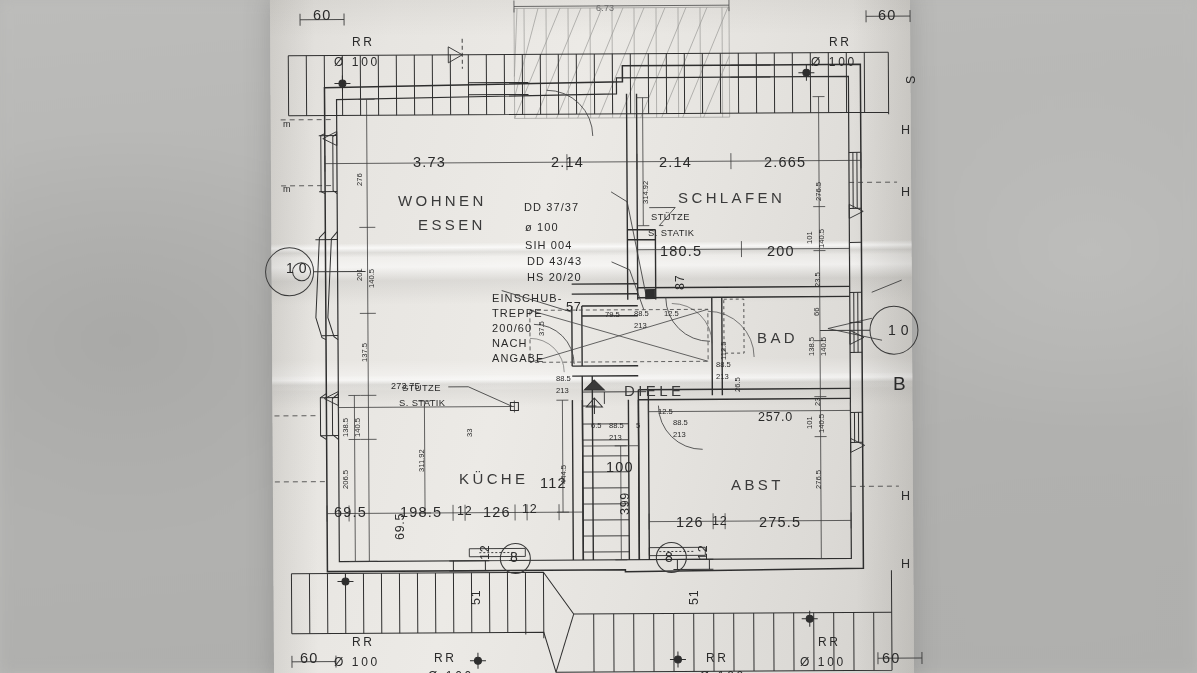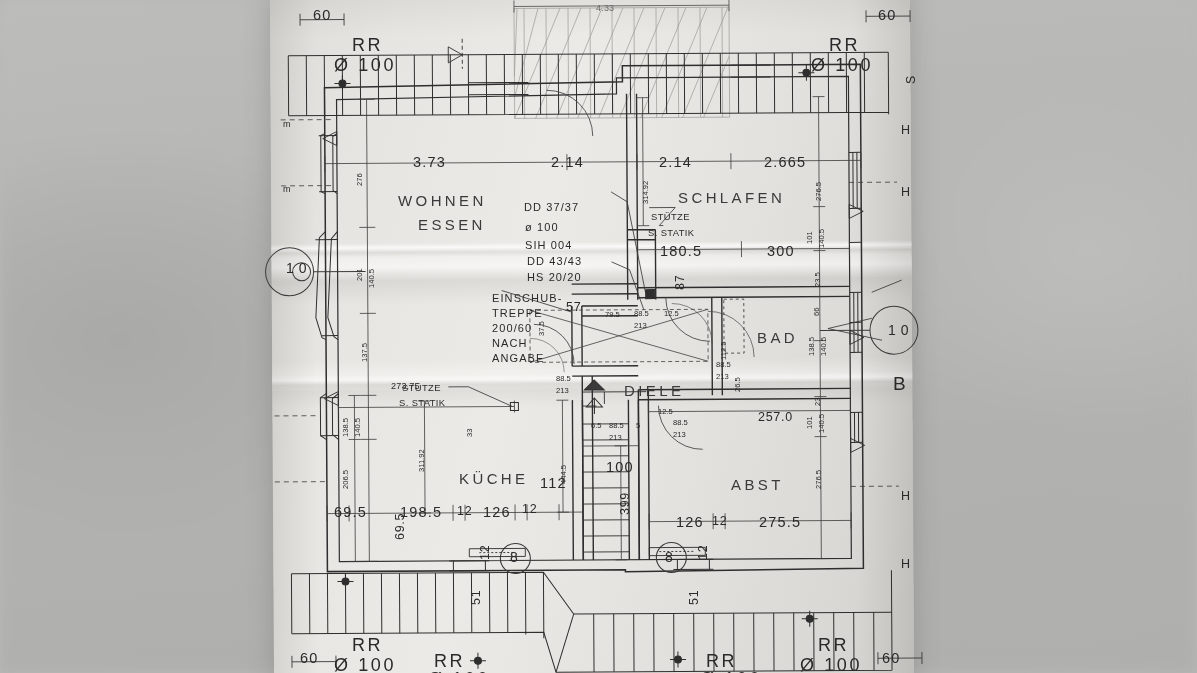--- a/index.html
+++ b/index.html
@@ -40,21 +40,21 @@
   
   .lbl{position:absolute;color:#2a2a2a;white-space:nowrap;
        font-family:"Liberation Sans",sans-serif;line-height:1;}
   .room{font-size:15px;letter-spacing:3.4px;color:#3a3a3a;text-align:right;}
   .dimbig{font-size:14.5px;letter-spacing:1.2px;text-align:center;}
   .dim{font-size:12.5px;letter-spacing:.7px;}
   .dimsm{font-size:9px;letter-spacing:.2px;}
   .dimxs{font-size:7.6px;letter-spacing:0px;}
   .note{font-size:11px;letter-spacing:1.1px;}
   .notesm{font-size:9.4px;letter-spacing:.4px;}
-  .rr{font-size:18px;letter-spacing:2.6px;}
+  .rr{font-size:12px;letter-spacing:2.6px;}
   .vert{transform-origin:left top;transform:rotate(-90deg);}
   .tag{font-size:14px;letter-spacing:.5px;}
   .big{font-size:19px;letter-spacing:2px;}
 </style>
 </head>
 <body>
 
 <div id="stage">
 
   <div class="bg-blur"></div>
@@ -364,24 +364,24 @@
     <div class="lbl note" style="left:492px;top:353px">ANGABE</div>
     <div class="lbl notesm" style="left:651px;top:212px">STÜTZE</div>
     <div class="lbl notesm" style="left:648px;top:228px">S. STATIK</div>
     <div class="lbl notesm" style="left:402px;top:383px">STÜTZE</div>
     <div class="lbl notesm" style="left:399px;top:398px">S. STATIK</div>
 
     <div class="lbl dimbig" style="left:413px;top:155px">3.73</div>
     <div class="lbl dimbig" style="left:551px;top:155px">2.14</div>
     <div class="lbl dimbig" style="left:659px;top:155px">2.14</div>
     <div class="lbl dimbig" style="left:764px;top:155px">2.665</div>
-    <div class="lbl dimsm" style="left:596px;top:4px;color:#6a6a6a">4.33</div>
+    <div class="lbl dimsm" style="left:596px;top:4px;color:#6a6a6a">6.73</div>
 
     <div class="lbl dimbig" style="left:660px;top:244px">180.5</div>
-    <div class="lbl dimbig" style="left:767px;top:244px">300</div>
+    <div class="lbl dimbig" style="left:767px;top:244px">200</div>
     <div class="lbl dimsm" style="left:391px;top:382px">273.75</div>
     <div class="lbl dim" style="left:758px;top:411px">257.0</div>
     <div class="lbl dimbig" style="left:606px;top:460px">100</div>
 
     <div class="lbl dimbig" style="left:334px;top:505px">69.5</div>
     <div class="lbl dimbig" style="left:400px;top:505px">198.5</div>
     <div class="lbl dim" style="left:457px;top:505px">12</div>
     <div class="lbl dimbig" style="left:483px;top:505px">126</div>
     <div class="lbl dim" style="left:522px;top:503px">12</div>
     <div class="lbl dimbig" style="left:540px;top:476px">112</div>

